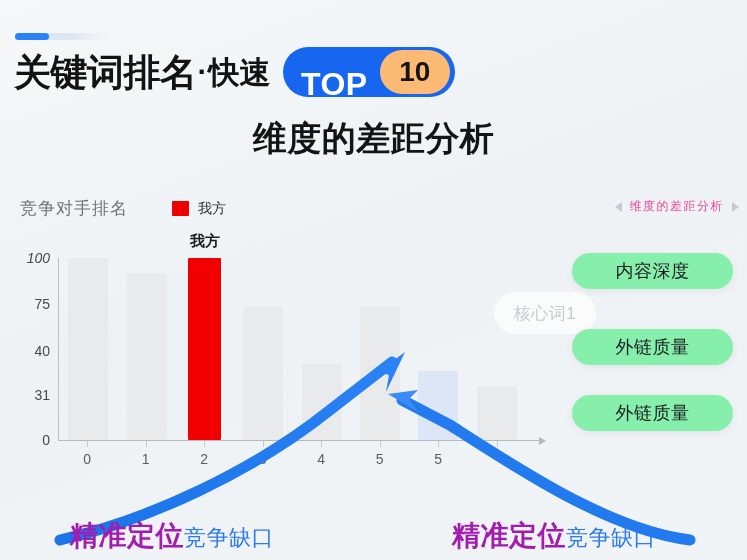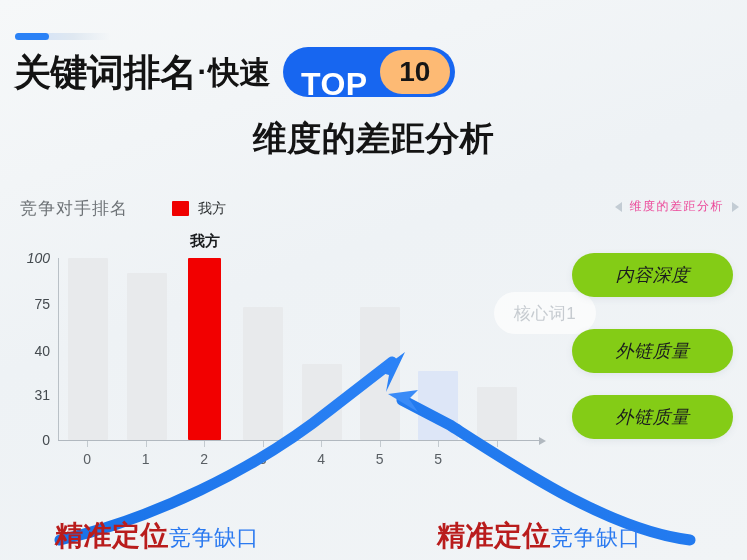--- a/index.html
+++ b/index.html
@@ -259,31 +259,30 @@
   .x-label {
     flex: 1;
     text-align: center;
     font-size: 14px;
     color: #585e63;
   }
 
   
   .pill {
     position: absolute;
-    height: 44px;
+    height: 36px;
     border-radius: 22px;
-    background: #84cc16;
+    background: #86efac;
     box-shadow: 0 2px 7px rgba(90,110,130,0.10);
     display: flex;
     align-items: center;
     justify-content: center;
     font-size: 18px;
     color: #1a1c1e;
     letter-spacing: 0.5px;
-    font-style: italic;
   }
   #pill-0 { right: 14px; top: 253px; width: 161px; }
   #pill-1 { right: 14px; top: 329px; width: 161px; }
   #pill-2 { right: 14px; top: 395px; width: 161px; }
 
   .pill-ghost {
     position: absolute;
     left: 494px; top: 292px;
     width: 102px; height: 42px;
     border-radius: 21px;
@@ -307,22 +306,23 @@
   
   .caption {
     position: absolute;
     display: flex;
     align-items: baseline;
     white-space: nowrap;
   }
   .caption-strong {
     font-size: 28px;
     font-weight: bold;
-    color: #b91c1c;
-    letter-spacing: 0.5px;
+    color: #a21caf;
+    letter-spacing: 0.5px;
+    margin-left: 15px;
   }
   .caption-light {
     font-size: 22px;
     font-weight: normal;
     color: #2b7af0;
     letter-spacing: 0.5px;
     margin-top: 18px;
   }
   #caption-left  { left: 55px;  top: 505px; }
   #caption-right { left: 437px; top: 505px; }

